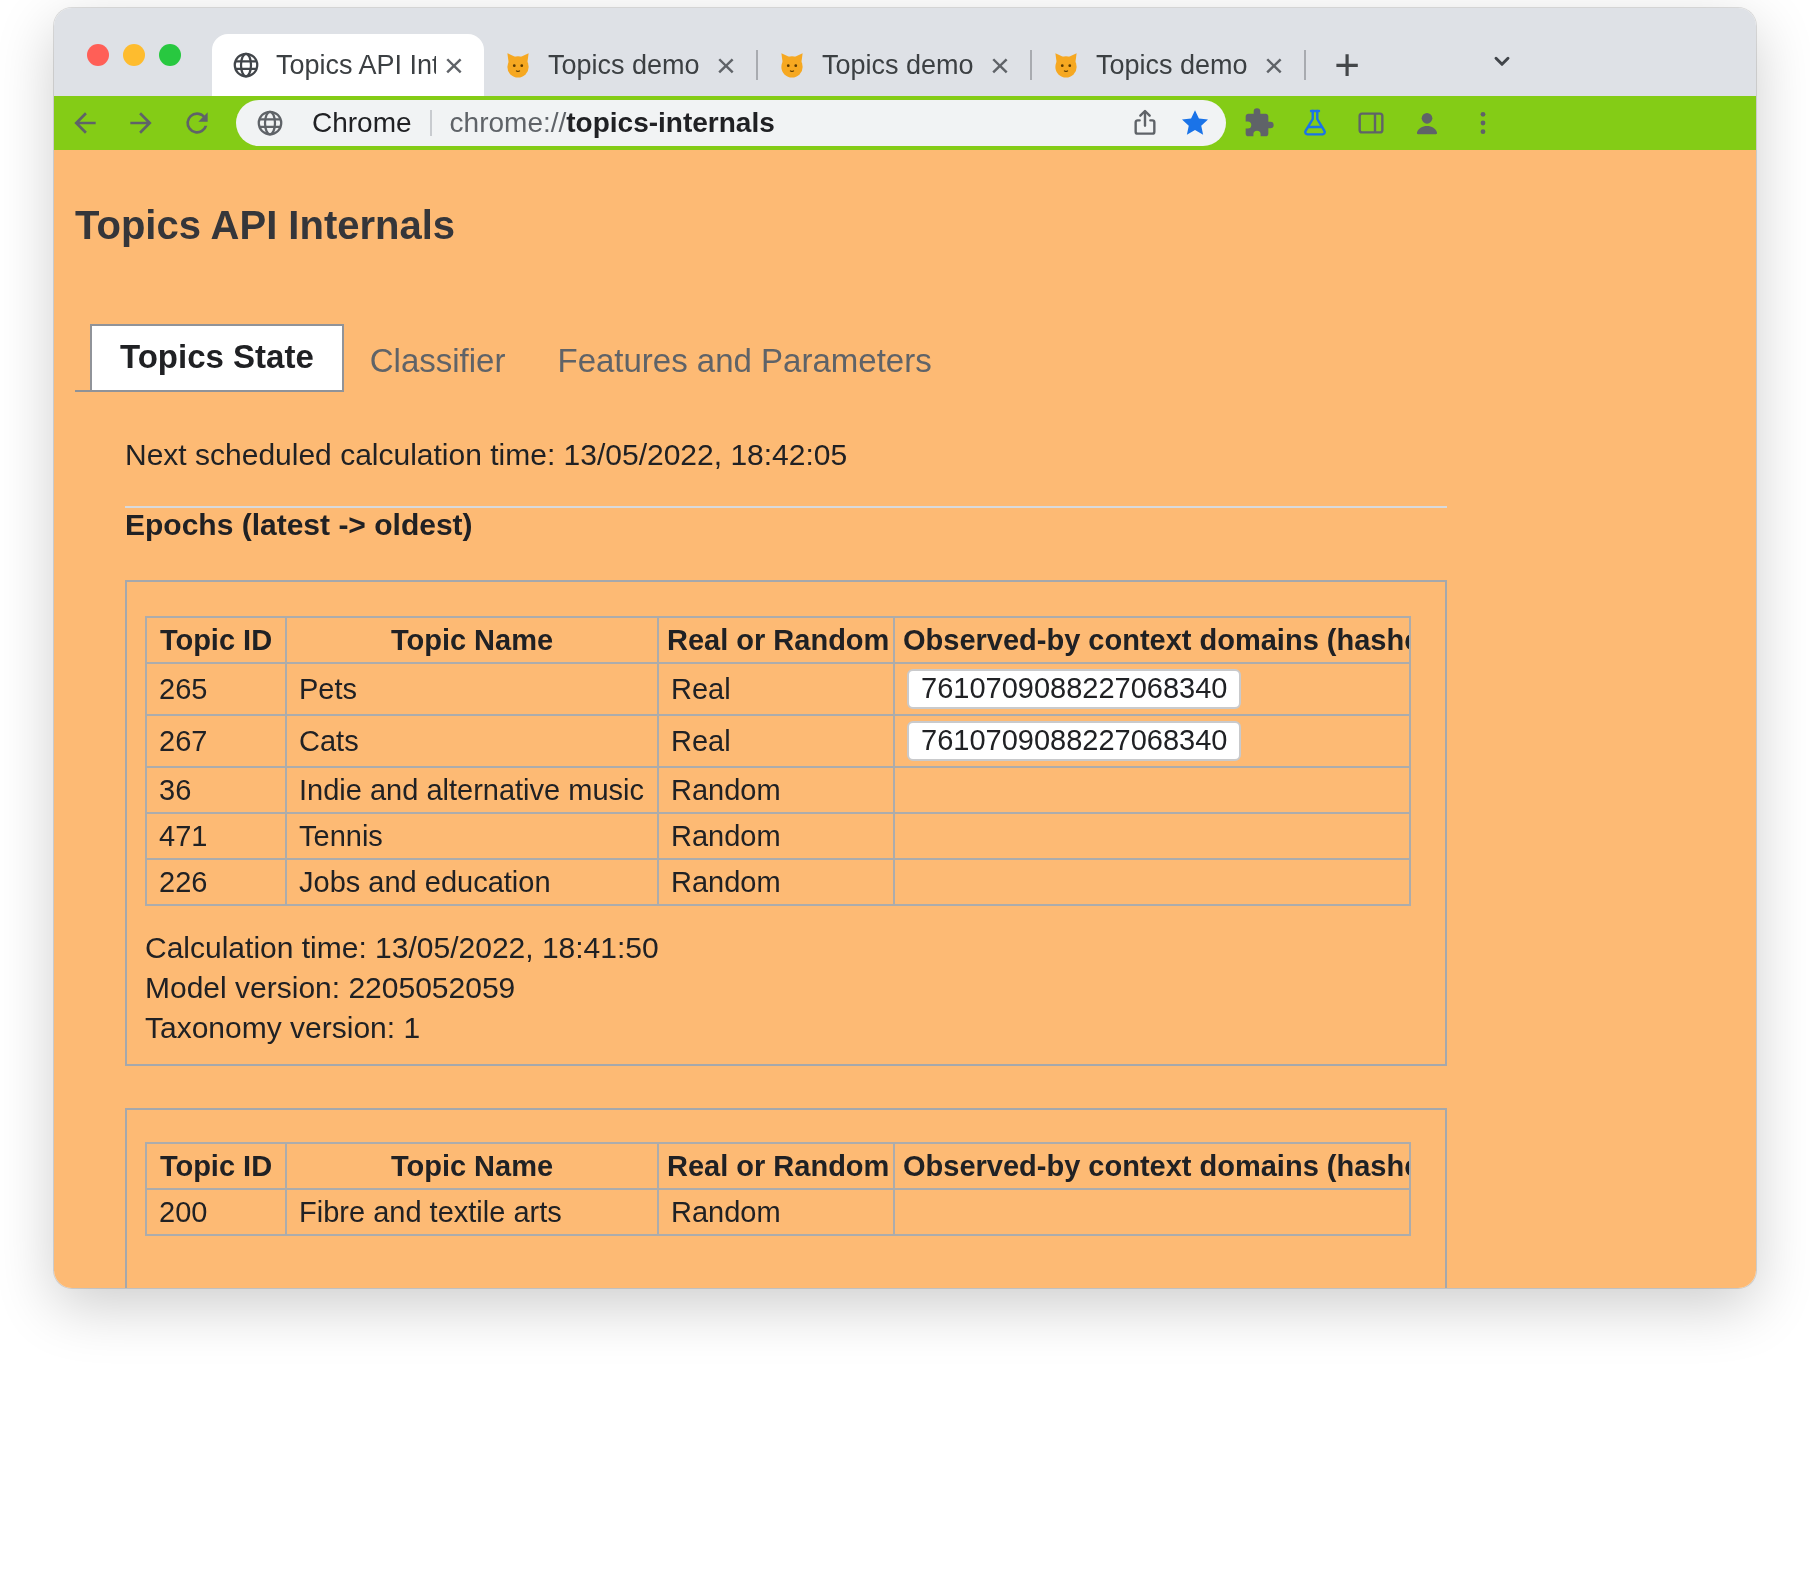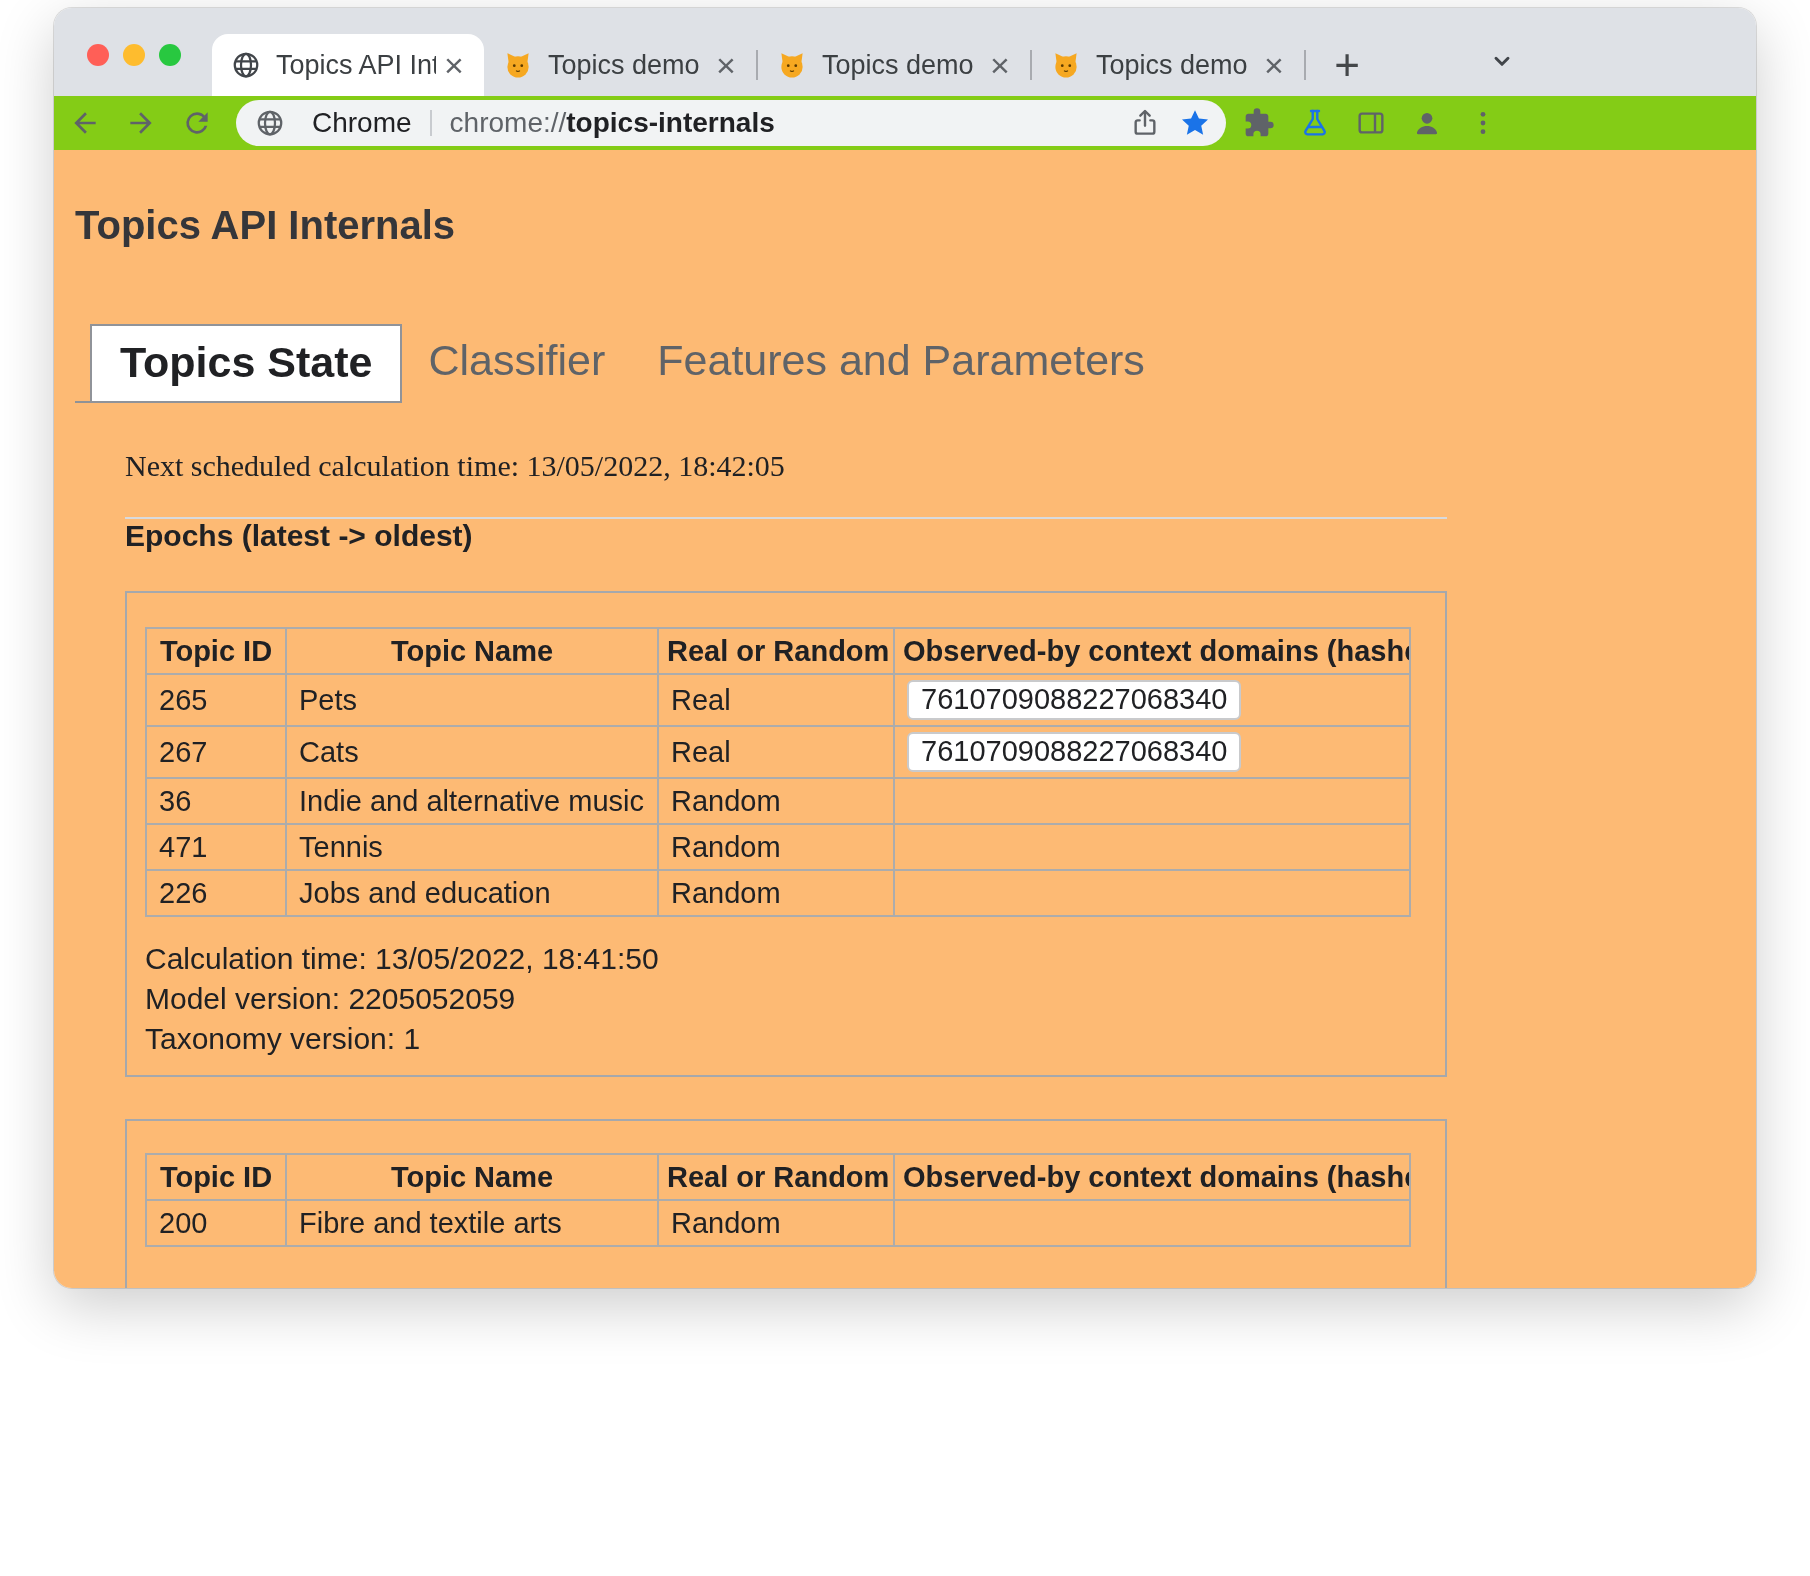--- a/index.html
+++ b/index.html
@@ -42,26 +42,26 @@
   .ob-text{font-size:28px;color:#202124;margin-left:12px;white-space:nowrap;}
   .ob-sep{width:2px;height:26px;background:#C8CBCF;margin:0 18px;flex:0 0 auto;}
   .ob-url{font-size:28px;white-space:nowrap;}
   .ob-scheme{color:#5F6368;}
   .ob-host{color:#202124;font-weight:700;}
   .ob-spacer{flex:1;}
   .ob-icon{width:42px;height:42px;display:flex;align-items:center;justify-content:center;margin-left:8px;border-radius:50%;}
   
   .content{background:#fdba74;padding-top:52px;}
   .page-title{margin:0 0 0 21px;font-size:40px;line-height:46px;font-weight:700;color:#35363A;}
-  .cr-tabs{display:flex;align-items:flex-start;margin:76px 0 0 21px;font-size:43px;}
+  .cr-tabs{display:flex;align-items:flex-end;margin:76px 0 0 21px;font-size:33px;}
   .cr-tabs::before{content:"";align-self:flex-end;width:15px;height:2px;background:#8F9296;}
   .cr-tab-selected{border:2px solid #909399;padding:12px 28px 14px;font-weight:700;color:#202124;background:#fff;}
   .cr-tab{padding:12px 26px;color:#5F6368;}
   .panel{margin-left:71px;width:1322px;}
-  .next-calc{margin-top:46px;font-size:30px;color:#202124;font-family:Liberation Serif, serif;}
+  .next-calc{margin-top:46px;font-size:30px;color:#202124;}
   .divider{border:0;border-top:2px solid #D8DADD;margin:34px 0 0;}
   .epochs-heading{font-size:30px;font-weight:700;color:#202124;}
   .epoch-box{margin-top:38px;border:2px solid #A5A8AC;padding:34px 18px 16px;}
   .epoch-box.second{margin-top:42px;padding:32px 18px 140px;}
   .epoch-table{border-collapse:collapse;table-layout:fixed;width:1264px;color:#202124;}
   .epoch-table th,.epoch-table td{border:2px solid #ACACAC;overflow:hidden;}
   .epoch-table th{padding:5px 8px;font-size:29px;line-height:34px;font-weight:700;text-align:center;white-space:nowrap;}
   .epoch-table td{padding:5px 12px;font-size:29px;line-height:34px;text-align:left;white-space:nowrap;}
   col.c-id{width:140px}col.c-name{width:372px}col.c-real{width:236px}col.c-obs{width:516px}
   .chip{display:inline-block;border:2px solid #C9CACC;border-radius:6px;padding:0 12px 2px;

